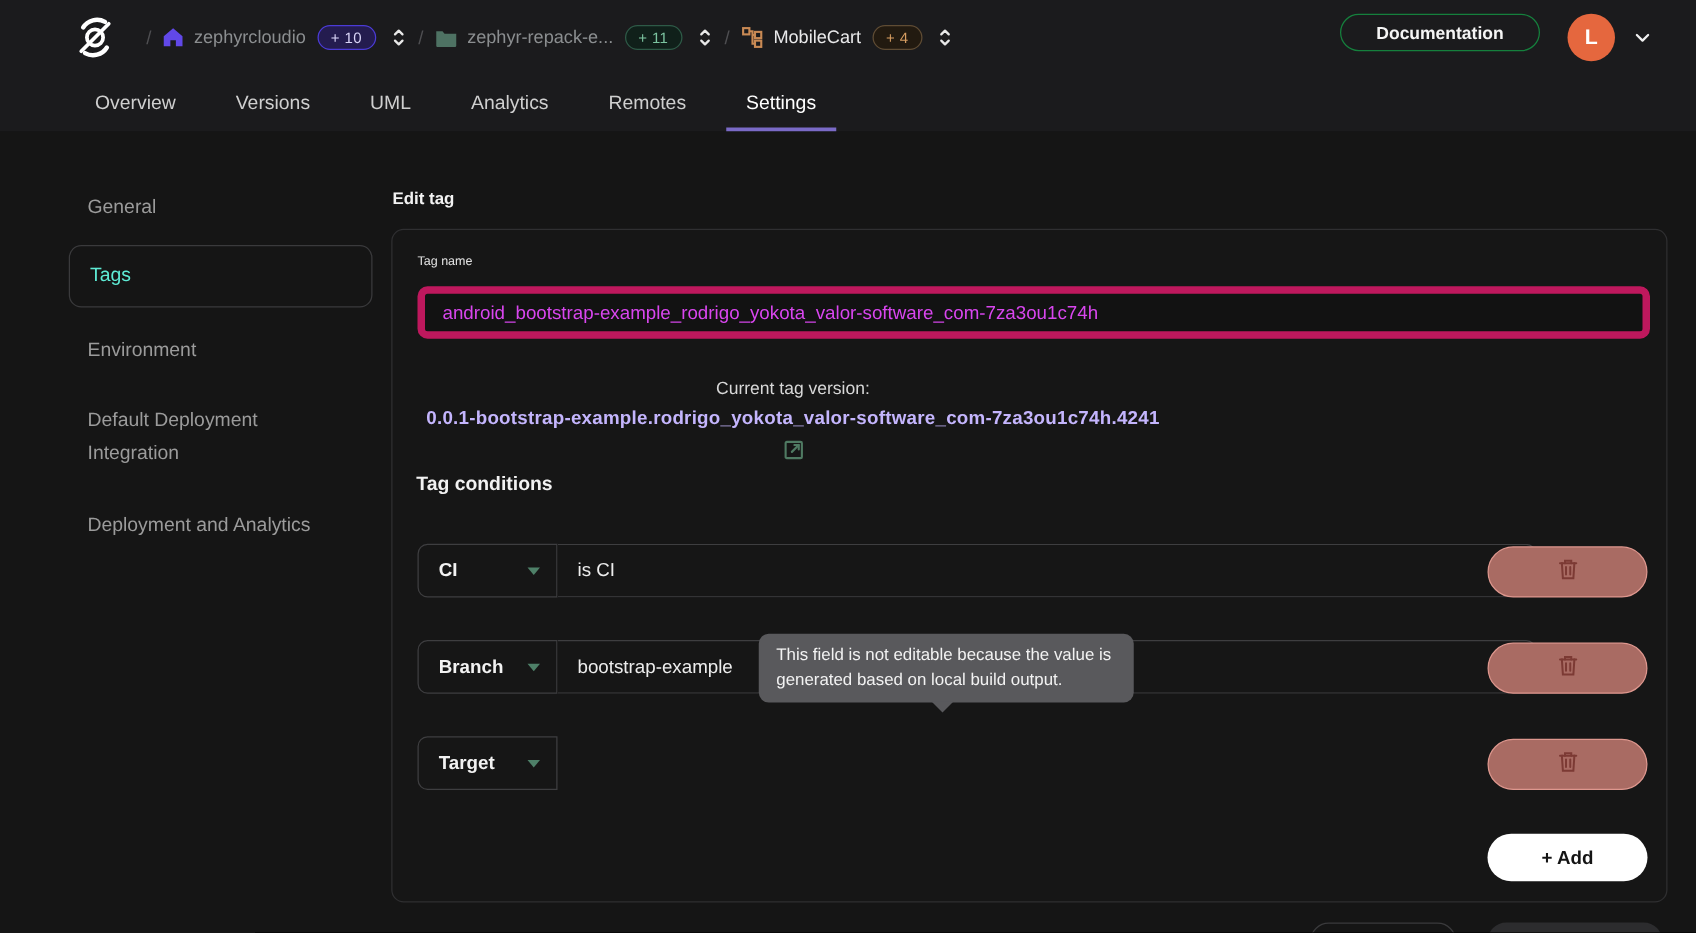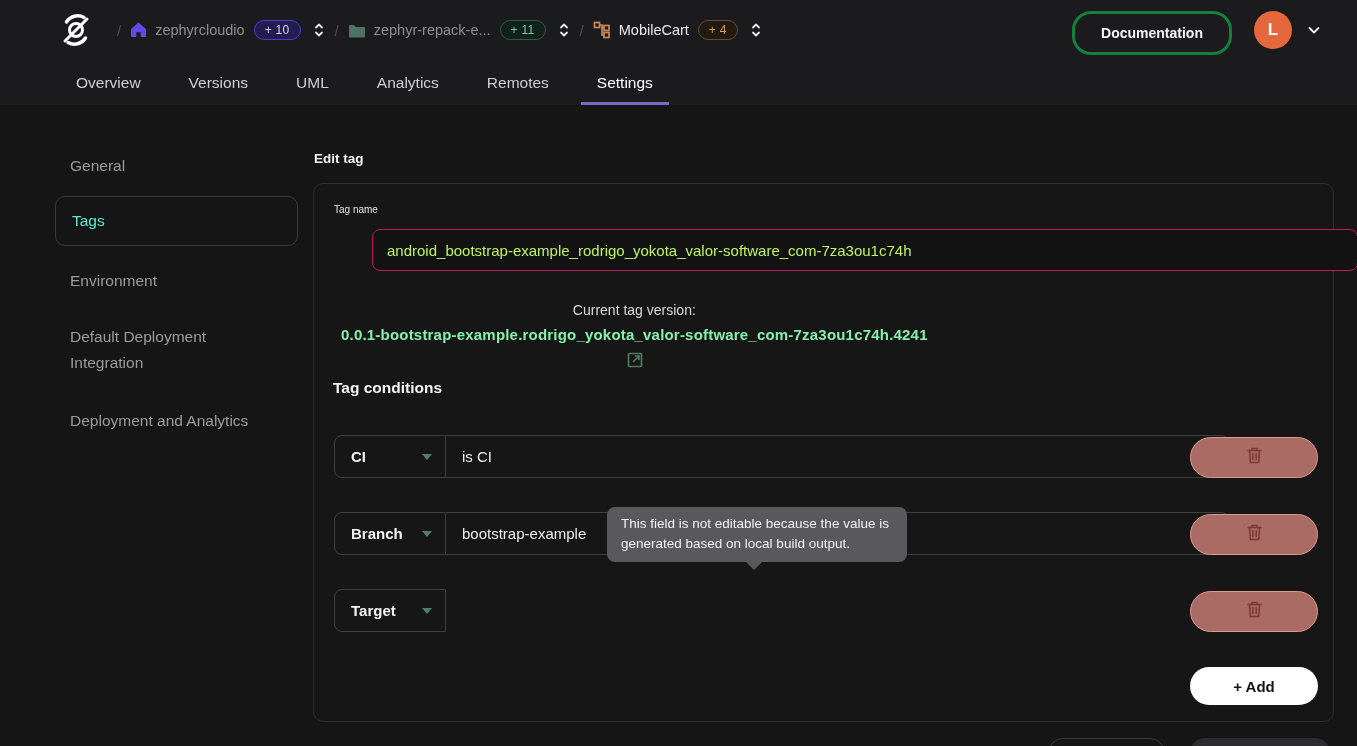--- a/index.html
+++ b/index.html
@@ -15,22 +15,22 @@
   .lbl-dim { color:#8b8e90; }
   .lbl-bright { color:#e9e9ea; }
   .badge { display:inline-flex; align-items:center; justify-content:center; height:20px; padding:0 10px;
            border-radius:11px; font-size:12px; margin-left:9px; letter-spacing:.3px; }
   .badge-purple { background:#241c4f; border:1px solid #4b3bd6; color:#d9d4f7; }
   .badge-teal   { background:#10201a; border:1px solid #2e5a47; color:#7cc4a0; }
   .badge-orange { background:#221a10; border:1px solid #5f4c34; color:#d69d61; }
   .unfold { margin-left:11px; display:inline-flex; cursor:pointer; }
   .crumb-icon { display:inline-flex; margin-right:8px; }
 
-  .doc-btn { position:absolute; top:11px; left:1072px; width:160px; height:44px; border-radius:19px;
-             border:3px solid #15803d; background:transparent; color:#f5f5f5; font-size:14px; font-weight:bold;
+  .doc-btn { position:absolute; top:11px; left:1072px; width:160px; height:30px; border-radius:19px;
+             border:1px solid #15803d; background:transparent; color:#f5f5f5; font-size:14px; font-weight:bold;
              display:flex; align-items:center; justify-content:center; cursor:pointer;
              font-family:"Liberation Sans","DejaVu Sans",sans-serif; }
   .avatar { position:absolute; top:11px; left:1254px; width:38px; height:38px; border-radius:50%;
             background:#e5673e; color:#fff; font-size:17px; font-weight:bold;
             display:flex; align-items:center; justify-content:center; cursor:pointer; }
   .avatar-chevron { position:absolute; top:22px; left:1306px; cursor:pointer; display:flex; }
 
   
   .nav-tabs { position:absolute; top:60px; left:60px; height:45px; display:flex; }
   .tab { position:relative; height:45px; display:flex; align-items:center; padding:0 16px; margin-right:16px;
@@ -44,25 +44,25 @@
   .side-item-active { position:absolute; left:15px; top:56px; width:243px; height:50px;
                       border:1px solid #3a3a3c; border-radius:10px; display:flex; align-items:center;
                       padding-left:16px; font-size:15.5px; color:#5eead4; cursor:pointer; }
 
   
   .edit-title { position:absolute; left:314px; top:151px; font-size:13.5px; font-weight:bold; color:#f2f2f2; }
   .card { position:absolute; left:313px; top:183px; width:1021px; height:539px;
           border:1px solid #2f2f31; border-radius:10px; background:#161616; }
   .field-label { position:absolute; left:20px; top:20px; font-size:10px; color:#e3e3e3; }
   .tag-input { position:absolute; left:20px; top:45px; width:986px; height:42px; background:#121212;
-               border:1px solid #be185d; border-radius:8px; color:#bef264; font-size:15px; padding:0 14px;
-               font-family:"Liberation Sans","DejaVu Sans",sans-serif;margin-left:38px; }
+               border:6px solid #be185d; border-radius:8px; color:#d946ef; font-size:15px; padding:0 14px;
+               font-family:"Liberation Sans","DejaVu Sans",sans-serif; }
   .version-line { position:absolute; left:27px; top:118px; display:flex; align-items:center; gap:8px;flex-direction:column; }
   .version-label { font-size:14px; color:#d8d8d8; }
-  .version-value { font-size:15px; font-weight:bold; color:#86efac; letter-spacing:.2px; }
+  .version-value { font-size:15px; font-weight:bold; color:#c4b5fd; letter-spacing:.2px; }
   .ext-link { display:inline-flex; cursor:pointer; margin-left:2px; }
   .cond-title { position:absolute; left:19px; top:195px; font-size:15.5px; font-weight:bold; color:#f2f2f2; }
 
   .cond-row { position:absolute; left:20px; width:895px; height:43px; display:flex; }
   .cond-select { width:112px; height:43px; border:1px solid #3e3e40; border-radius:8px 0 0 8px;
                  display:flex; align-items:center; justify-content:space-between;
                  padding:0 13px 0 16px; background:#161616; cursor:pointer; }
   .cond-type { font-size:15px; font-weight:bold; color:#f2f2f2; }
   .caret { width:0; height:0; border-left:5px solid transparent; border-right:5px solid transparent;
            border-top:6px solid #4e8068; }

